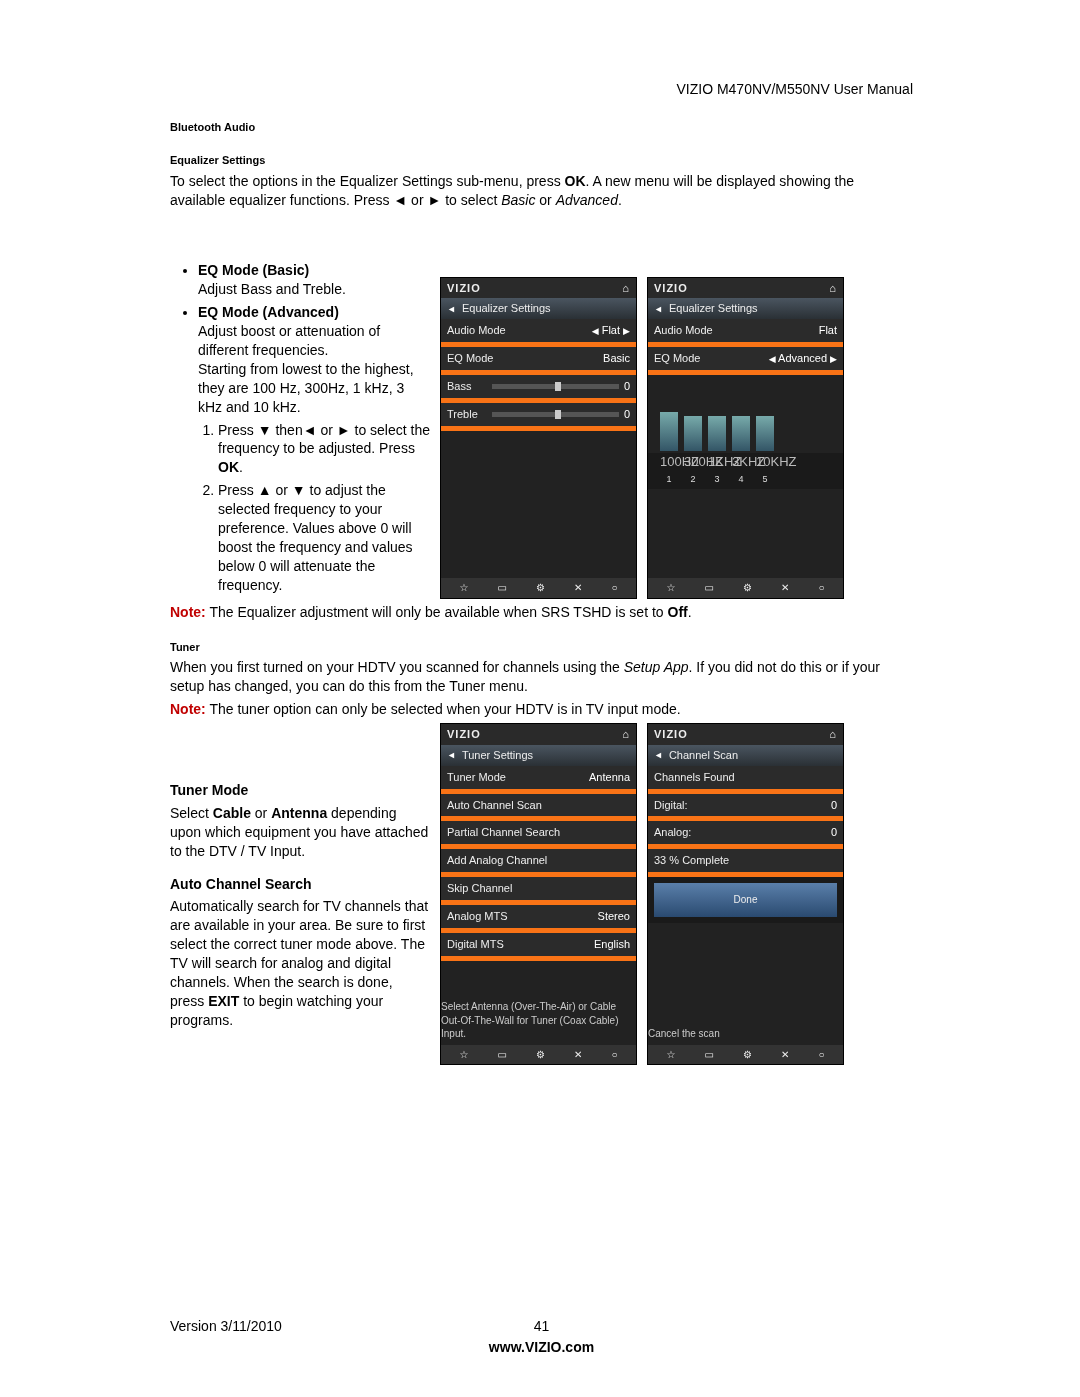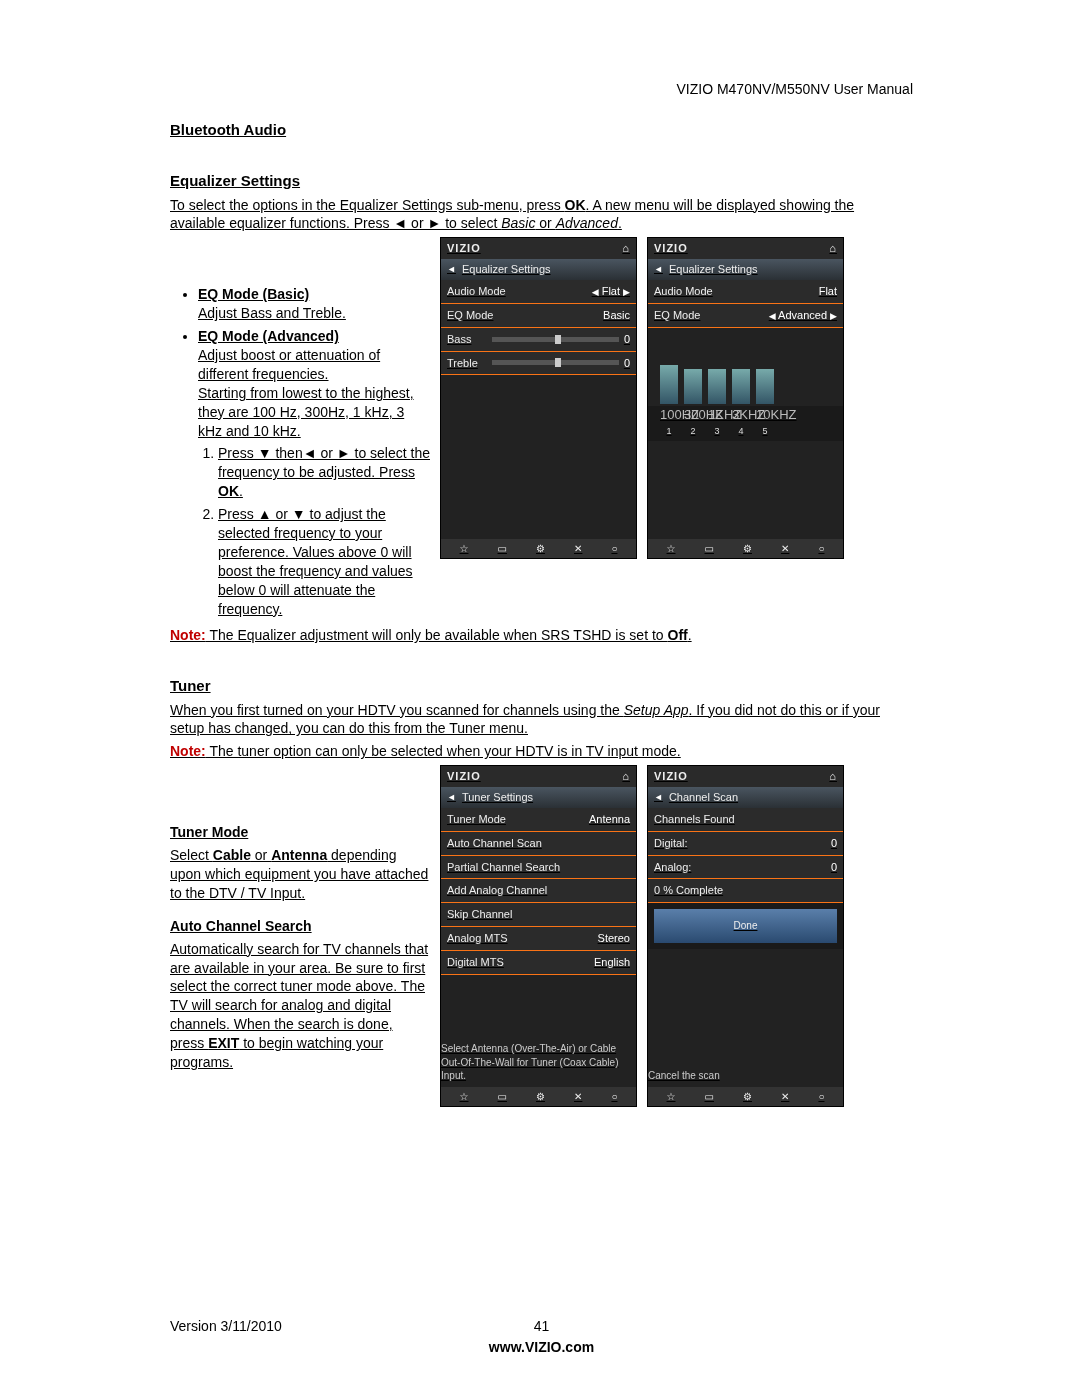--- a/index.html
+++ b/index.html
@@ -10,52 +10,51 @@
     color: #000;
     font-size: 14px;
     line-height: 1.35;
   }
   .page {
     width: 1023px;
     height: 1397px;
     position: relative;
     box-sizing: border-box;
     padding: 80px 110px 40px 170px;
-    text-decoration: underline;
   }
   .header-right {
     position: absolute;
     top: 80px;
     right: 110px;
     font-size: 14px;
   }
   .content {
     margin-top: 40px;
   }
   h3 {
-    font-size: 15px;
+    font-size: 11px;
     font-weight: bold;
-    margin: 31px 0 4px 0;
+    margin: 18px 0 4px 0;
   }
   h4 {
     font-size: 14px;
     font-weight: bold;
     margin: 14px 0 4px 0;
   }
   p { margin: 4px 0; }
   ul { margin: 4px 0 4px 28px; padding: 0; }
   li { margin: 4px 0; }
   ol { margin: 4px 0 4px 20px; padding: 0; }
   .note-red { color: #c00000; font-weight: bold; }
   .two-col {
     display: flex;
     gap: 10px;
   }
   .col-text { flex: 0 0 260px; margin-top: 44px; }
-  .col-shots { flex: 1; display: flex; gap: 10px; }
+  .col-shots { flex: 1; display: flex; gap: 10px; align-items: flex-end; }
   .shot {
     width: 195px;
     background: #1a1a1a;
     color: #eee;
     font-size: 11px;
     border: 1px solid #000;
     display: flex;
     flex-direction: column;
   }
   .shot-header {
@@ -73,21 +72,21 @@
     gap: 6px;
     padding: 3px 6px;
     background: linear-gradient(#4a5560,#2a3035);
     font-size: 11px;
   }
   .shot-row {
     display: flex;
     justify-content: space-between;
     align-items: center;
     padding: 4px 6px;
-    border-bottom: 1px solid #f97316;
+    border-bottom: 5px solid #f97316;
     background: #2b2b2b;
   }
   .shot-row .val { color: #fff; }
   .arrow { color: #fff; font-size: 9px; }
   .slider-bar {
     flex: 1;
     height: 5px;
     background: #555;
     margin: 0 5px;
     position: relative;
@@ -380,21 +379,21 @@
             </div>
           <div class="shot-row">
             <span>Digital:</span>
             <span class="val">0</span>
           </div>
           <div class="shot-row">
             <span>Analog:</span>
             <span class="val">0</span>
           </div>
           <div class="shot-row">
-              <span>0 % Complete</span>
+              <span>33 % Complete</span>
               <span></span>
             </div>
           <div class="done-btn">Done</div>
           <div class="shot-spacer"></div>
           <div class="shot-hint">Cancel the scan</div>
           <div class="shot-footer">
             <span>☆</span>
             <span>▭</span>
             <span>⚙</span>
             <span>✕</span>

